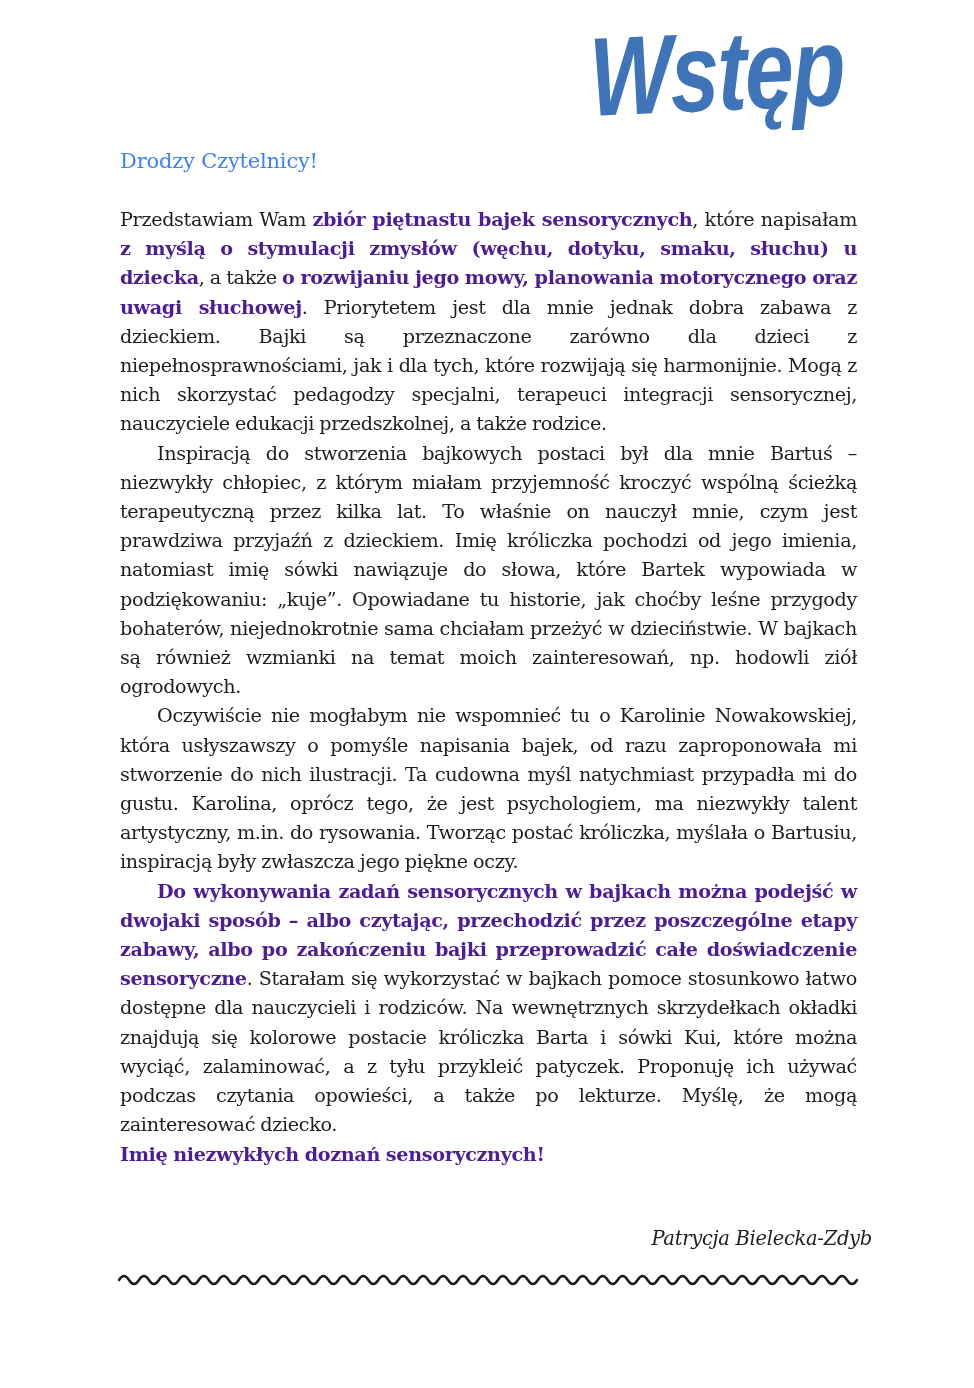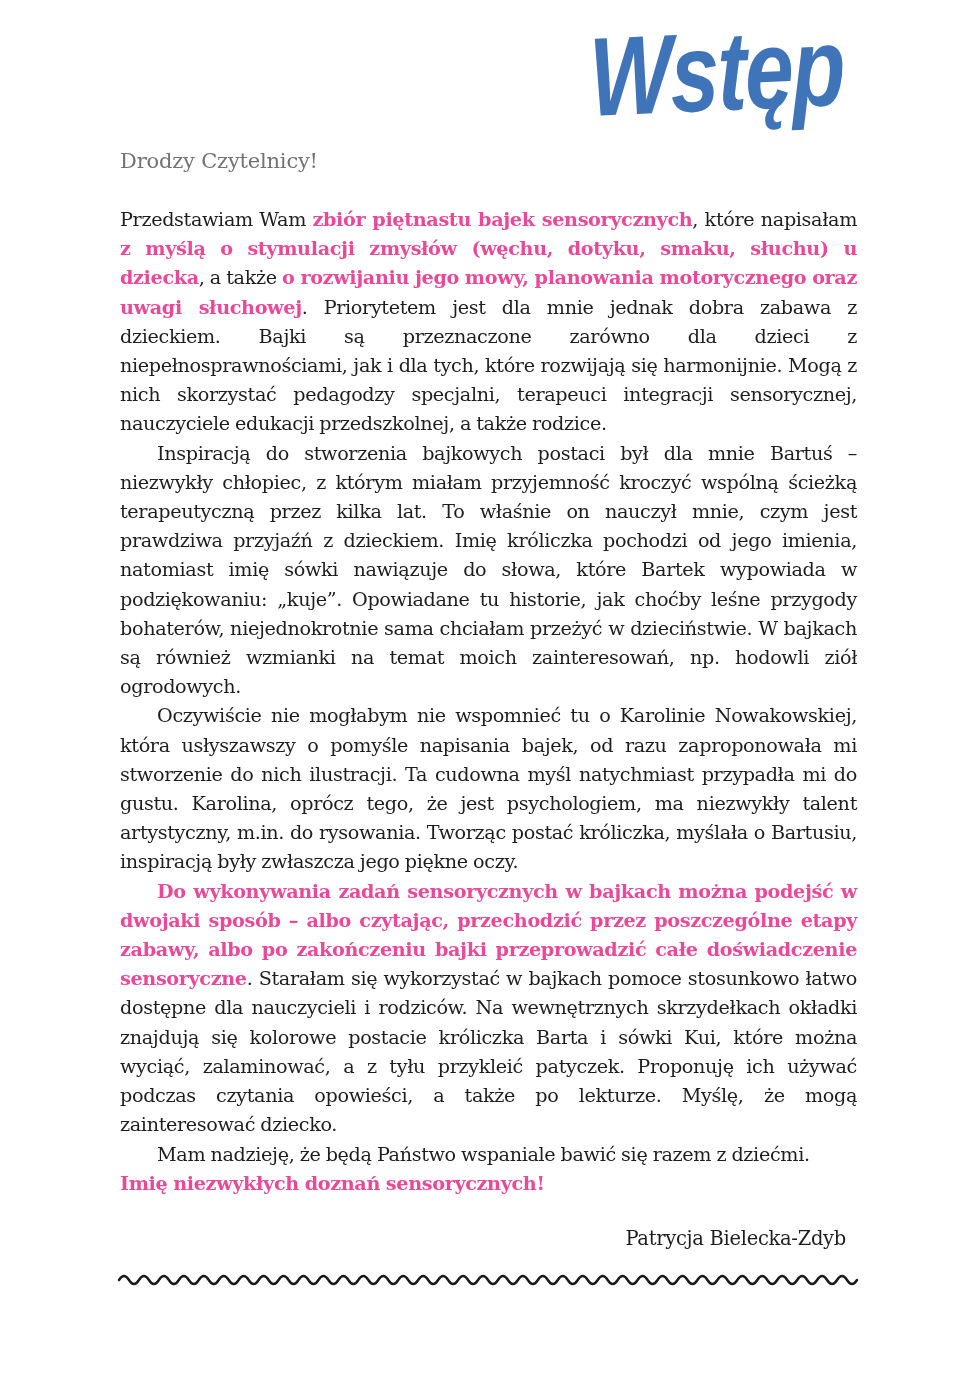--- a/index.html
+++ b/index.html
@@ -33,21 +33,21 @@
       transform: scaleX(0.78) rotate(-2deg);
       transform-origin: left top;
       font-style: italic;
     }
     .greeting {
       position: absolute;
       left: 120px;
       top: 146px;
       font-size: 21px;
       line-height: 30px;
-      color: #737373;
+      color: #3b82f6;
       font-weight: normal;
       letter-spacing: -0.2px;
     }
     .body {
       position: absolute;
       left: 120px;
       top: 205px;
       width: 737px;
       font-size: 19.2px;
       line-height: 29.2px;
@@ -57,27 +57,28 @@
       hyphens: manual;
     }
     .body p {
       margin: 0;
     }
     .body p.indent {
       text-indent: 37px;
     }
     .body strong {
       font-weight: bold;
-      color: #ec4899;
+      color: #4c1d95;
     }
     .signature {
       position: absolute;
-      right: 128px;
+      right: 102px;
       top: 1224px;
       font-size: 19.5px;
+      font-style: italic;
       line-height: 30px;
       letter-spacing: -0.3px;
       text-align: center;
     }
     .wave {
       position: absolute;
       left: 117px;
       top: 1270px;
       width: 742px;
       height: 20px;
@@ -89,21 +90,20 @@
 <div class="page">
   <div class="title">Wstęp</div>
 
   <div class="greeting">Drodzy Czytelnicy!</div>
 
   <div class="body" id="body-text">
       <p><span>Przedstawiam Wam </span><strong>zbiór piętnastu bajek sensorycznych</strong><span>, które napisałam </span><strong>z myślą o stymulacji zmysłów (węchu, dotyku, smaku, słuchu) u dziecka</strong><span>, a także </span><strong>o rozwijaniu jego mowy, planowania motorycznego oraz uwagi słuchowej</strong><span>. Priorytetem jest dla mnie jednak dobra zabawa z dzieckiem. Bajki są przeznaczone zarówno dla dzieci z niepełnosprawnościami, jak i dla tych, które rozwijają się harmonijnie. Mogą z nich skorzystać peda­godzy specjalni, terapeuci integracji sensorycznej, nauczyciele edukacji przedszkolnej, a także rodzice.</span></p>
       <p class="indent"><span>Inspiracją do stworzenia bajkowych postaci był dla mnie Bartuś – niezwykły chłopiec, z którym miałam przyjemność kroczyć wspólną ścieżką terapeutyczną przez kilka lat. To właśnie on nauczył mnie, czym jest prawdziwa przyjaźń z dzieckiem. Imię króliczka pochodzi od jego imienia, natomiast imię sówki nawiązuje do słowa, które Bartek wypo­wiada w podziękowaniu: „kuje”. Opowiadane tu historie, jak choćby leśne przygody bohaterów, niejednokrotnie sama chciałam przeżyć w dzieciń­stwie. W bajkach są również wzmianki na temat moich zainteresowań, np. hodowli ziół ogrodowych.</span></p>
       <p class="indent"><span>Oczywiście nie mogłabym nie wspomnieć tu o Karolinie Nowakowskiej, która usłyszawszy o pomyśle napisania bajek, od razu zaproponowała mi stworzenie do nich ilustracji. Ta cudowna myśl natychmiast przypadła mi do gustu. Karolina, oprócz tego, że jest psychologiem, ma niezwykły talent artystyczny, m.in. do rysowania. Tworząc postać króliczka, myślała o Bartusiu, inspiracją były zwłaszcza jego piękne oczy.</span></p>
       <p class="indent"><strong>Do wykonywania zadań sensorycznych w bajkach można podejść w dwojaki sposób – albo czytając, przechodzić przez poszczególne etapy zabawy, albo po zakończeniu bajki przeprowadzić całe doświadczenie sensoryczne</strong><span>. Starałam się wykorzystać w bajkach pomoce stosunkowo łatwo dostępne dla nauczycieli i rodziców. Na wewnętrznych skrzydełkach okładki znajdują się kolorowe postacie króliczka Barta i sówki Kui, które można wyciąć, zalaminować, a z tyłu przykleić patyczek. Proponuję ich używać podczas czytania opowieści, a także po lekturze. Myślę, że mogą zainteresować dziecko.</span></p>
-      <p class="indent"><span>Mam nadzieję, że będą Państwo wspaniale bawić się razem z dziećmi. </span></p>
       <p><strong>Imię niezwykłych doznań sensorycznych!</strong></p>
     </div>
 
   <div class="signature">Patrycja Bielecka-Zdyb</div>
 
   <svg class="wave" id="wave" viewBox="0 0 742 20" preserveAspectRatio="none">
     <path id="wave-path" fill="none" stroke="#1a1a1a" stroke-width="2.4" stroke-linecap="round" d="M 2 10 Q 6.986486486486487 2 11.972972972972974 10 Q 16.95945945945946 18 21.945945945945947 10 Q 26.932432432432435 2 31.91891891891892 10 Q 36.9054054054054 18 41.891891891891895 10 Q 46.87837837837838 2 51.86486486486487 10 Q 56.851351351351354 18 61.83783783783784 10 Q 66.82432432432432 2 71.8108108108108 10 Q 76.79729729729729 18 81.78378378378379 10 Q 86.77027027027027 2 91.75675675675676 10 Q 96.74324324324326 18 101.72972972972974 10 Q 106.71621621621622 2 111.70270270270271 10 Q 116.6891891891892 18 121.67567567567569 10 Q 126.66216216216216 2 131.64864864864865 10 Q 136.63513513513513 18 141.6216216216216 10 Q 146.60810810810813 2 151.5945945945946 10 Q 156.5810810810811 18 161.56756756756758 10 Q 166.55405405405406 2 171.54054054054055 10 Q 176.52702702702703 18 181.51351351351352 10 Q 186.5 2 191.48648648648648 10 Q 196.47297297297297 18 201.45945945945945 10 Q 206.44594594594597 2 211.43243243243245 10 Q 216.41891891891893 18 221.40540540540542 10 Q 226.3918918918919 2 231.3783783783784 10 Q 236.36486486486487 18 241.35135135135135 10 Q 246.33783783783784 2 251.32432432432432 10 Q 256.31081081081084 18 261.2972972972973 10 Q 266.2837837837838 2 271.27027027027026 10 Q 276.2567567567568 18 281.2432432432432 10 Q 286.2297297297298 2 291.21621621621625 10 Q 296.20270270270277 18 301.1891891891892 10 Q 306.17567567567573 2 311.1621621621622 10 Q 316.1486486486487 18 321.13513513513516 10 Q 326.12162162162167 2 331.1081081081081 10 Q 336.09459459459464 18 341.0810810810811 10 Q 346.0675675675676 2 351.05405405405406 10 Q 356.0405405405406 18 361.02702702702703 10 Q 366.01351351351354 2 371 10 Q 375.9864864864865 18 380.97297297297297 10 Q 385.95945945945954 2 390.945945945946 10 Q 395.9324324324325 18 400.91891891891896 10 Q 405.9054054054055 2 410.89189189189193 10 Q 415.87837837837844 18 420.8648648648649 10 Q 425.8513513513514 2 430.83783783783787 10 Q 435.8243243243244 18 440.81081081081084 10 Q 445.79729729729735 2 450.7837837837838 10 Q 455.7702702702703 18 460.7567567567568 10 Q 465.7432432432433 2 470.72972972972974 10 Q 475.71621621621625 18 480.7027027027027 10 Q 485.6891891891892 2 490.6756756756757 10 Q 495.6621621621622 18 500.64864864864865 10 Q 505.6351351351352 2 510.62162162162167 10 Q 515.6081081081081 18 520.5945945945947 10 Q 525.581081081081 2 530.5675675675676 10 Q 535.5540540540541 18 540.5405405405405 10 Q 545.5270270270271 2 550.5135135135137 10 Q 555.5000000000001 18 560.4864864864866 10 Q 565.472972972973 2 570.4594594594596 10 Q 575.445945945946 18 580.4324324324325 10 Q 585.418918918919 2 590.4054054054055 10 Q 595.391891891892 18 600.3783783783784 10 Q 605.3648648648649 2 610.3513513513515 10 Q 615.3378378378379 18 620.3243243243244 10 Q 625.3108108108108 2 630.2972972972974 10 Q 635.2837837837839 18 640.2702702702703 10 Q 645.2567567567568 2 650.2432432432433 10 Q 655.2297297297298 18 660.2162162162163 10 Q 665.2027027027027 2 670.1891891891893 10 Q 675.1756756756757 18 680.1621621621622 10 Q 685.1486486486486 2 690.1351351351352 10 Q 695.1216216216217 18 700.1081081081081 10 Q 705.0945945945946 2 710.0810810810812 10 Q 715.0675675675676 18 720.0540540540541 10 Q 725.0405405405405 2 730.0270270270271 10 Q 735.0135135135135 18 740 10"></path>
   </svg>
 </div>
 

